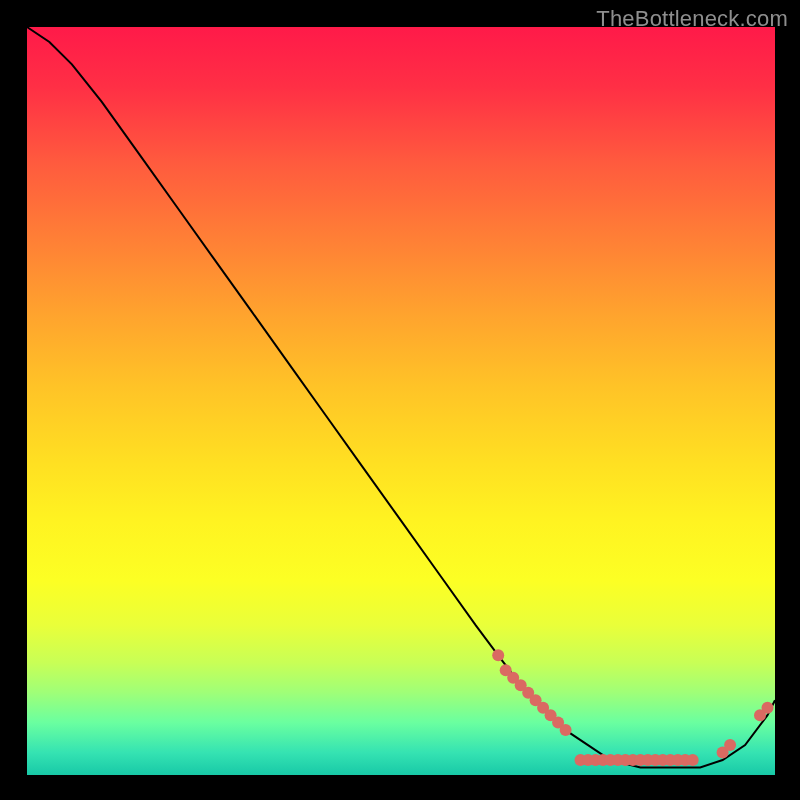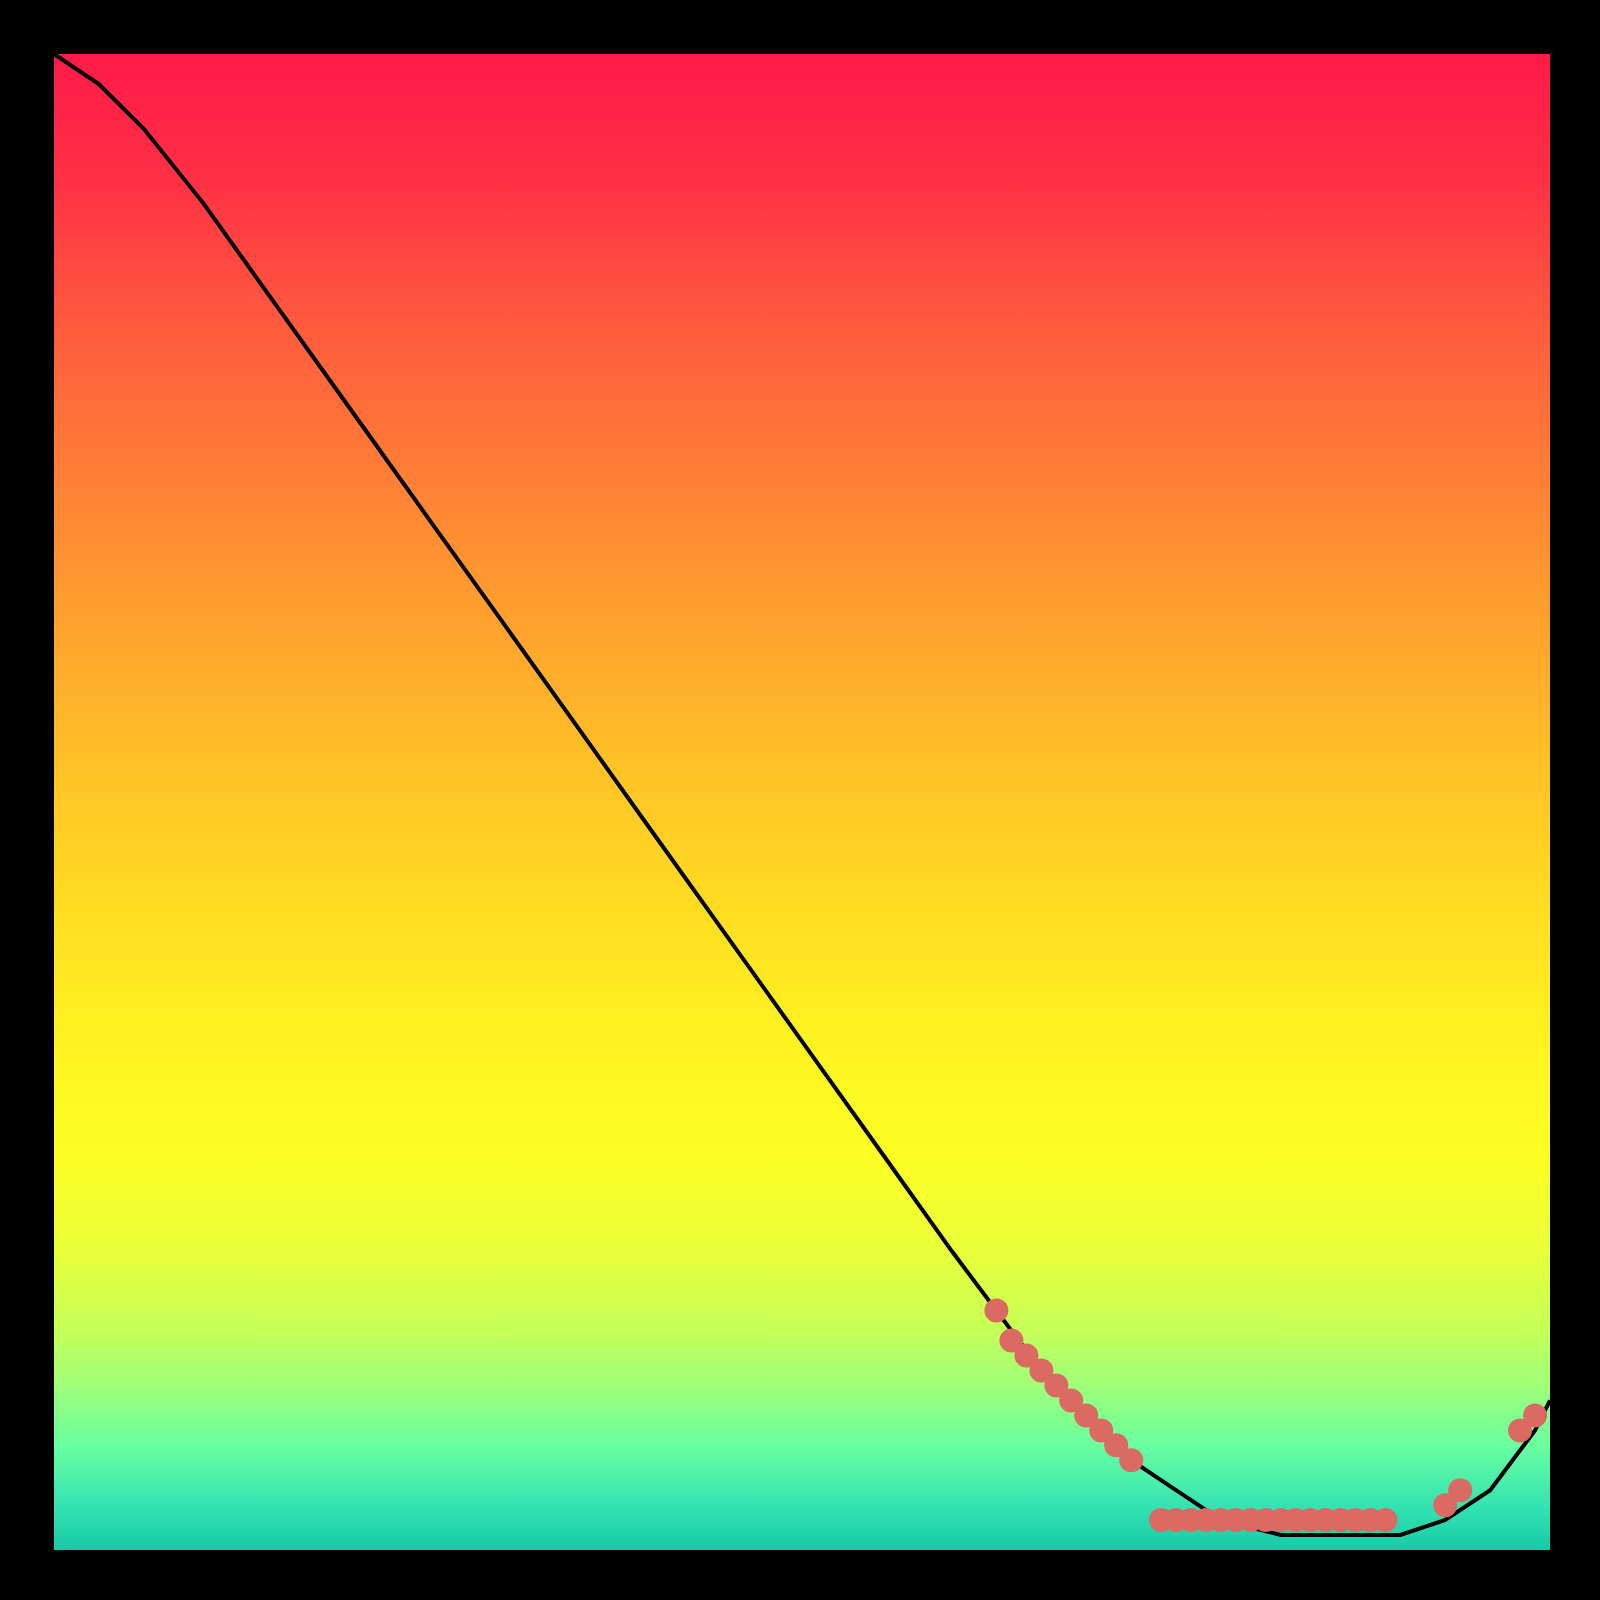--- a/index.html
+++ b/index.html
@@ -74,20 +74,21 @@
   }
   .dot {
     fill: #da6a62;
     stroke: none;
   }
 </style>
 </head>
 <body>
 
 <div class="wrap">
+  <div class="attribution">TheBottleneck.com</div>
 
   <div class="plot-frame">
     <div class="heat"></div>
     <svg class="overlay" viewBox="0 0 748 748" preserveAspectRatio="none">
       <path id="curvePath" class="curve" d="M0.0 0.0 L22.4 15.0 L44.9 37.4 L74.8 74.8 L112.2 127.2 L149.6 179.5 L187.0 231.9 L224.4 284.2 L261.8 336.6 L299.2 389.0 L336.6 441.3 L374.0 493.7 L411.4 546.0 L448.8 598.4 L471.2 628.3 L493.7 658.2 L508.6 673.2 L523.6 688.2 L538.6 703.1 L561.0 718.1 L583.4 733.0 L613.4 740.5 L643.3 740.5 L673.2 740.5 L695.6 733.0 L718.1 718.1 L740.5 688.2 L748.0 673.2"></path>
       <g id="dots">
           <circle cx="471.2" cy="628.3" r="6" class="dot" fill="#da6a62"></circle>
           <circle cx="478.7" cy="643.3" r="6" class="dot" fill="#da6a62"></circle>
           <circle cx="486.2" cy="650.8" r="6" class="dot" fill="#da6a62"></circle>
           <circle cx="493.7" cy="658.2" r="6" class="dot" fill="#da6a62"></circle>

